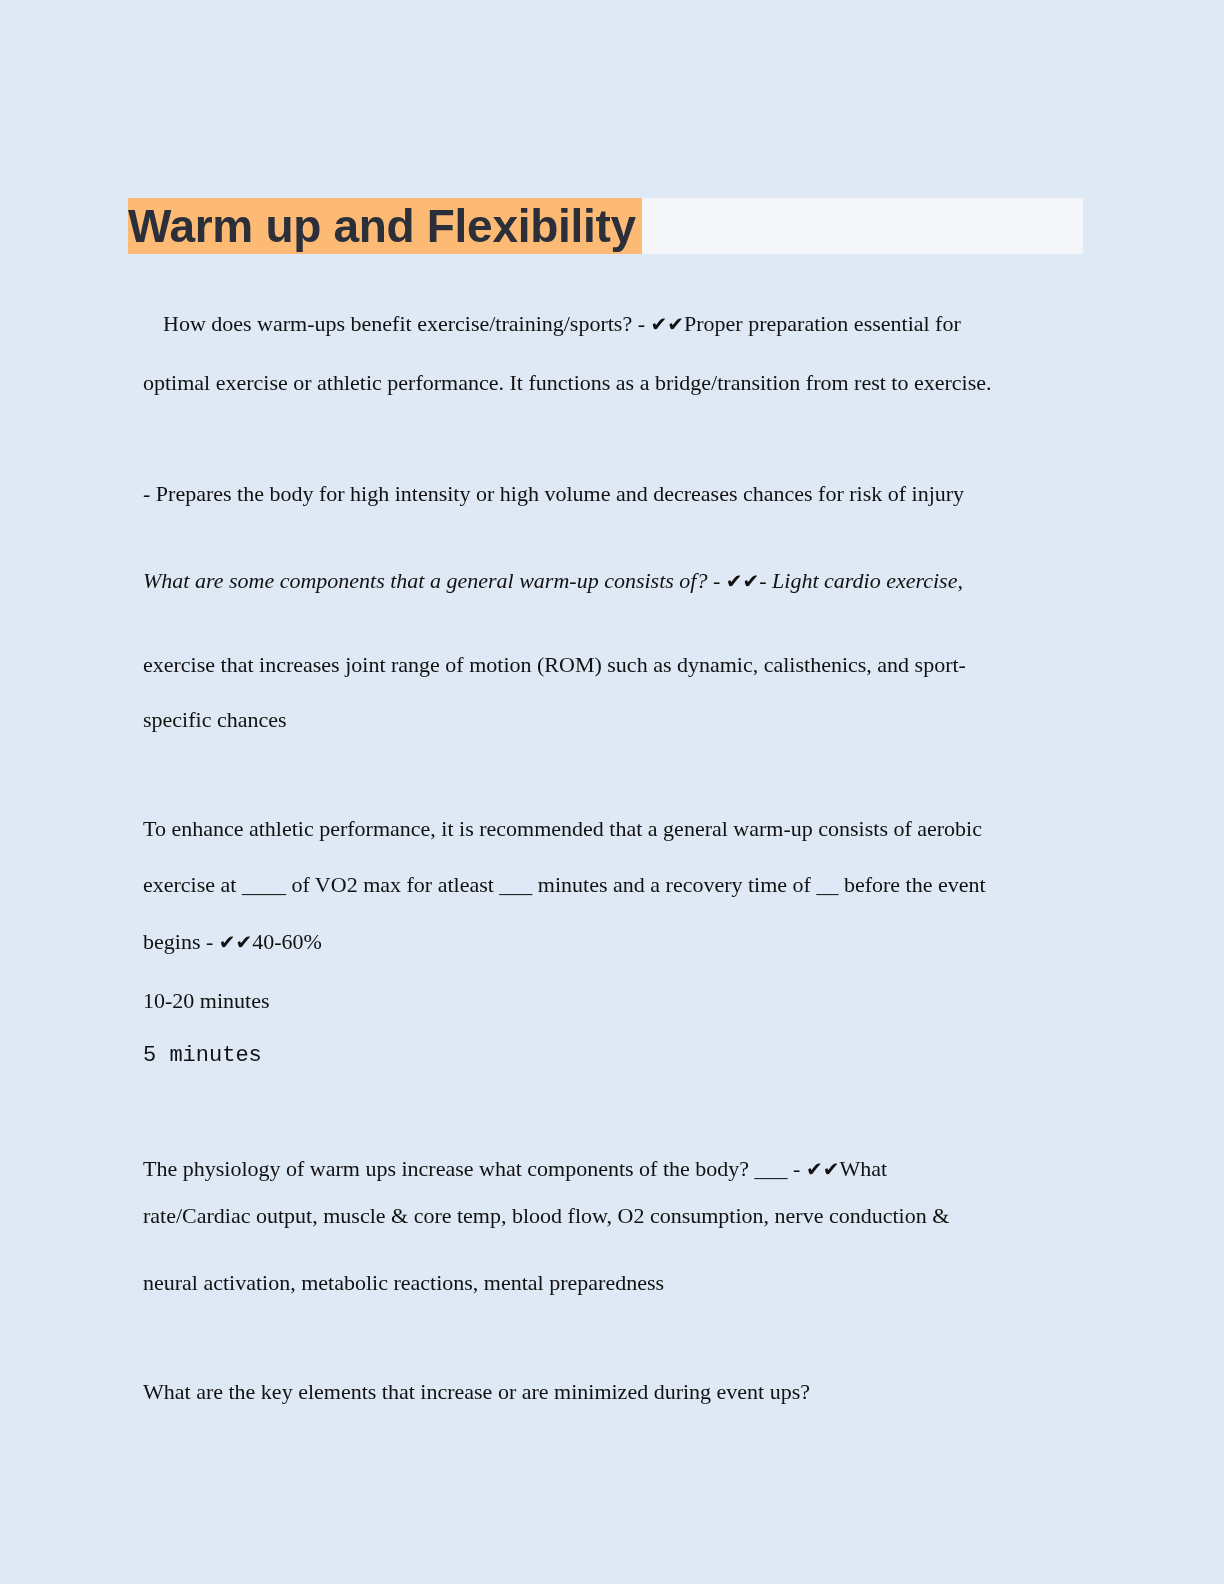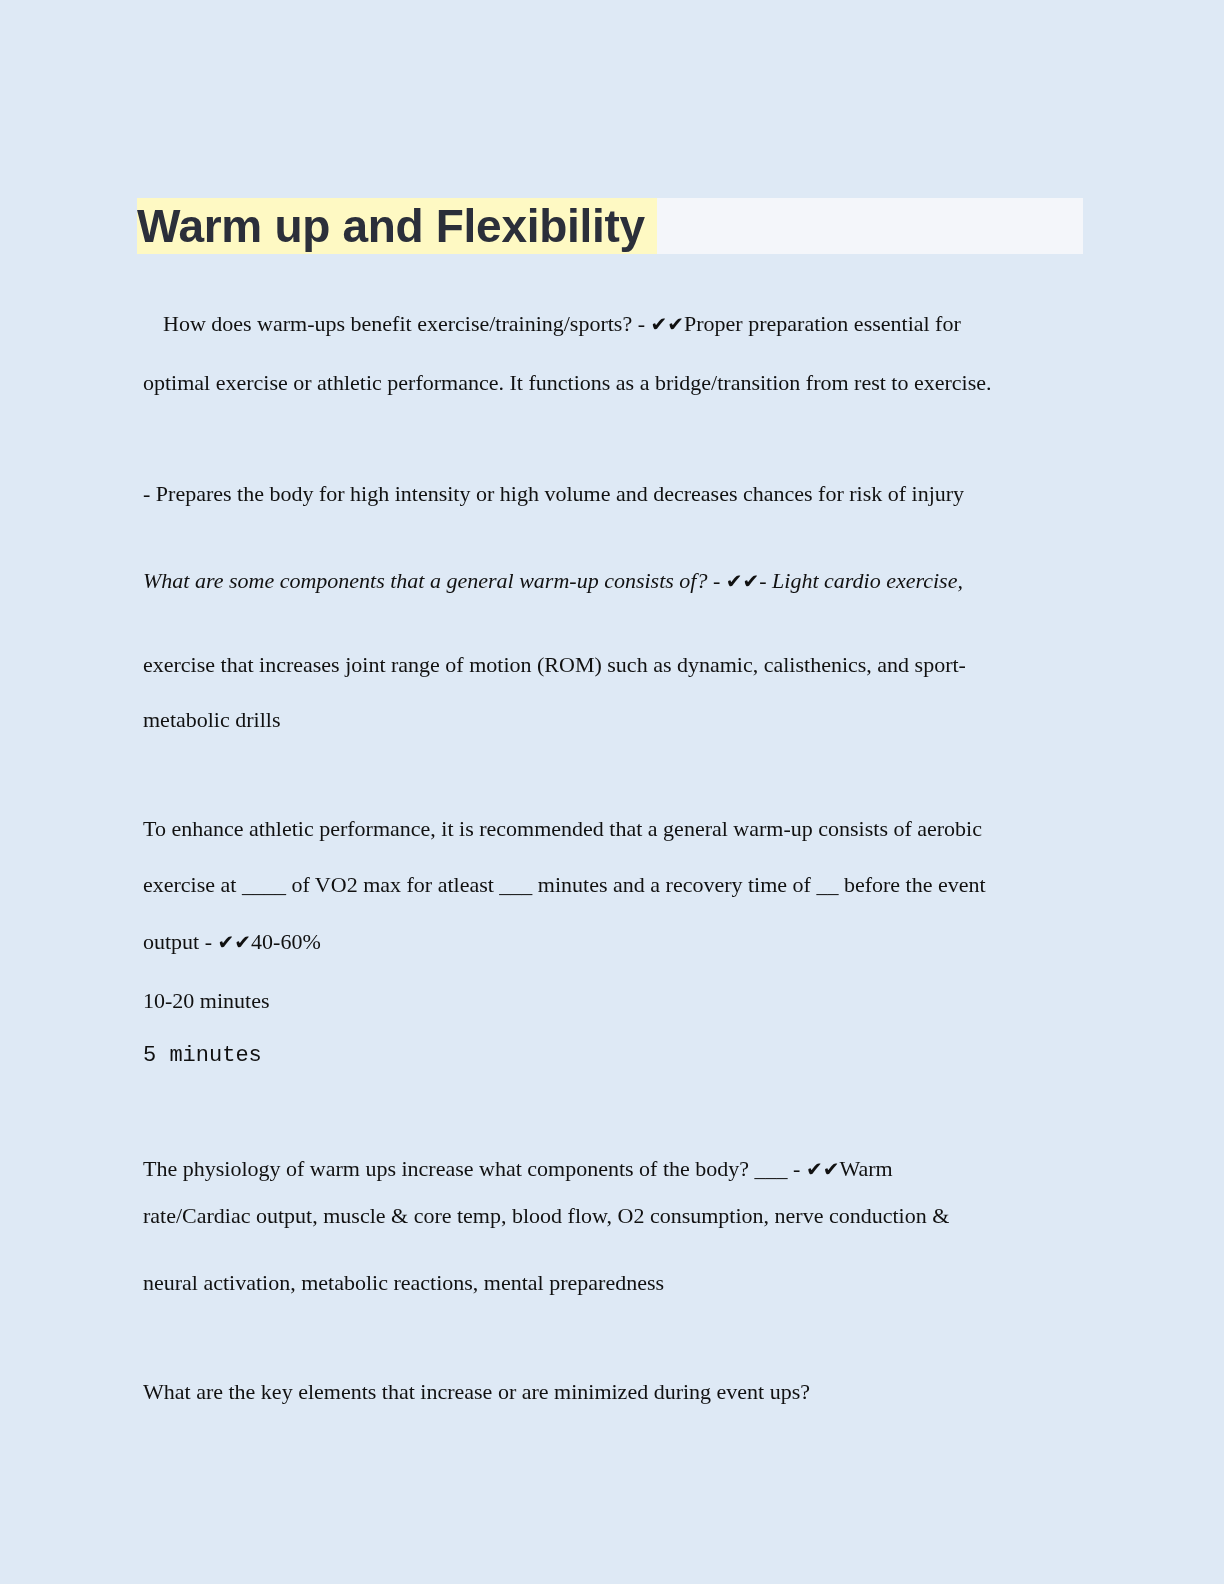--- a/index.html
+++ b/index.html
@@ -15,30 +15,30 @@
     .title-bar {
       position: absolute;
       left: 143px;
       top: 198px;
       width: 940px;
       height: 56px;
       background: #f4f6fa;
     }
     .title {
       position: absolute;
-      left: 137px;
+      left: 128px;
       top: 198px;
       height: 56px;
       line-height: 56px;
-      background: #fef9c3;
+      background: #fdba74;
       font-family: "Liberation Sans", "DejaVu Sans", sans-serif;
       font-weight: bold;
       font-size: 46px;
       color: #2b2f3a;
-      padding-right: 12px;
+      padding-right: 6px;
       letter-spacing: -0.3px;
       white-space: nowrap;
     }
     .line {
       position: absolute;
       left: 143px;
       font-size: 22px;
       line-height: 26px;
       white-space: nowrap;
     }
@@ -53,23 +53,23 @@
 
 <div class="title-bar"></div>
 <div class="title">Warm up and Flexibility</div>
 
 <div id="body-lines">
     <div class="line" style="top: 311px; margin-left: 20px;"><span>How does warm-ups benefit exercise/training/sports? - </span><span class="check">✔✔</span><span>Proper preparation essential for</span></div>
     <div class="line" style="top: 370px;"><span>optimal exercise or athletic performance. It functions as a bridge/transition from rest to exercise.</span></div>
     <div class="line" style="top: 481px;"><span>- Prepares the body for high intensity or high volume and decreases chances for risk of injury</span></div>
     <div class="line" style="top: 568px; font-style: italic;"><span>What are some components that a general warm-up consists of? - </span><span class="check">✔✔</span><span>- Light cardio exercise,</span></div>
     <div class="line" style="top: 652px;"><span>exercise that increases joint range of motion (ROM) such as dynamic, calisthenics, and sport-</span></div>
-    <div class="line" style="top: 707px;"><span>metabolic drills</span></div>
+    <div class="line" style="top: 707px;"><span>specific chances</span></div>
     <div class="line" style="top: 816px; font-family: Liberation Serif, serif;"><span>To enhance athletic performance, it is recommended that a general warm-up consists of aerobic</span></div>
     <div class="line" style="top: 872px;"><span>exercise at ____ of VO2 max for atleast ___ minutes and a recovery time of __ before the event</span></div>
-    <div class="line" style="top: 929px;"><span>output - </span><span class="check">✔✔</span><span>40-60%</span></div>
+    <div class="line" style="top: 929px;"><span>begins - </span><span class="check">✔✔</span><span>40-60%</span></div>
     <div class="line" style="top: 988px;"><span>10-20 minutes</span></div>
     <div class="line" style="top: 1043px; font-family: Liberation Mono, monospace;"><span>5 minutes</span></div>
-    <div class="line" style="top: 1156px;"><span>The physiology of warm ups increase what components of the body? ___ - </span><span class="check">✔✔</span><span>Warm</span></div>
+    <div class="line" style="top: 1156px;"><span>The physiology of warm ups increase what components of the body? ___ - </span><span class="check">✔✔</span><span>What</span></div>
     <div class="line" style="top: 1159px; margin-top: 44px;"><span>rate/Cardiac output, muscle &amp; core temp, blood flow, O2 consumption, nerve conduction &amp;</span></div>
     <div class="line" style="top: 1270px;"><span>neural activation, metabolic reactions, mental preparedness</span></div>
     <div class="line" style="top: 1379px;"><span>What are the key elements that increase or are minimized during event ups?</span></div>
   </div>
 
 </body></html>

